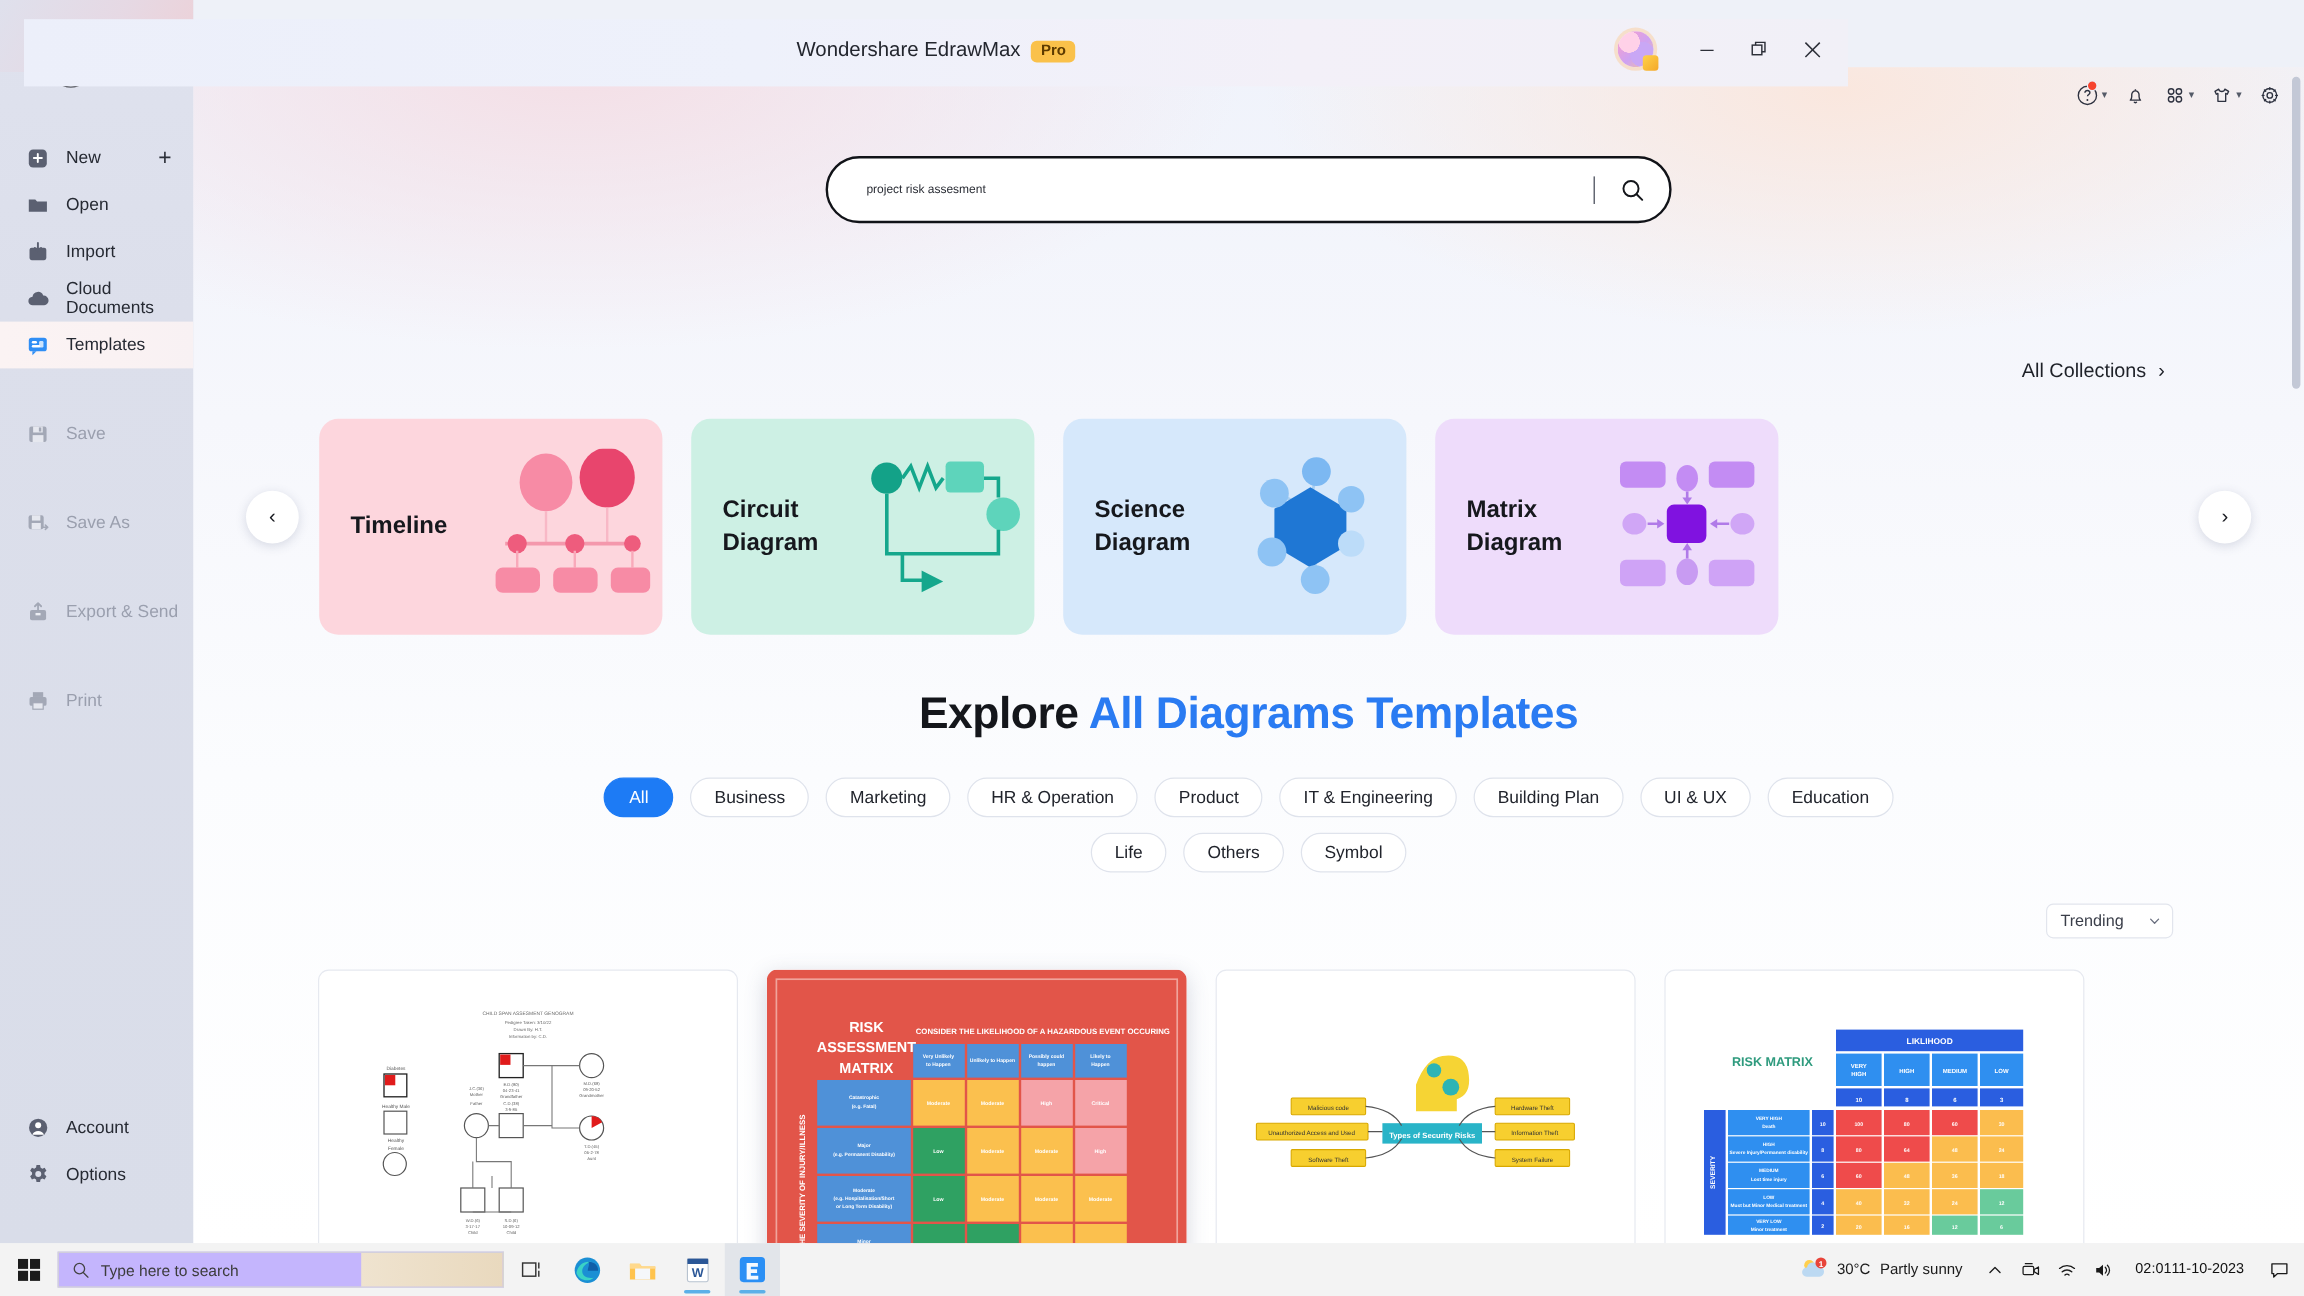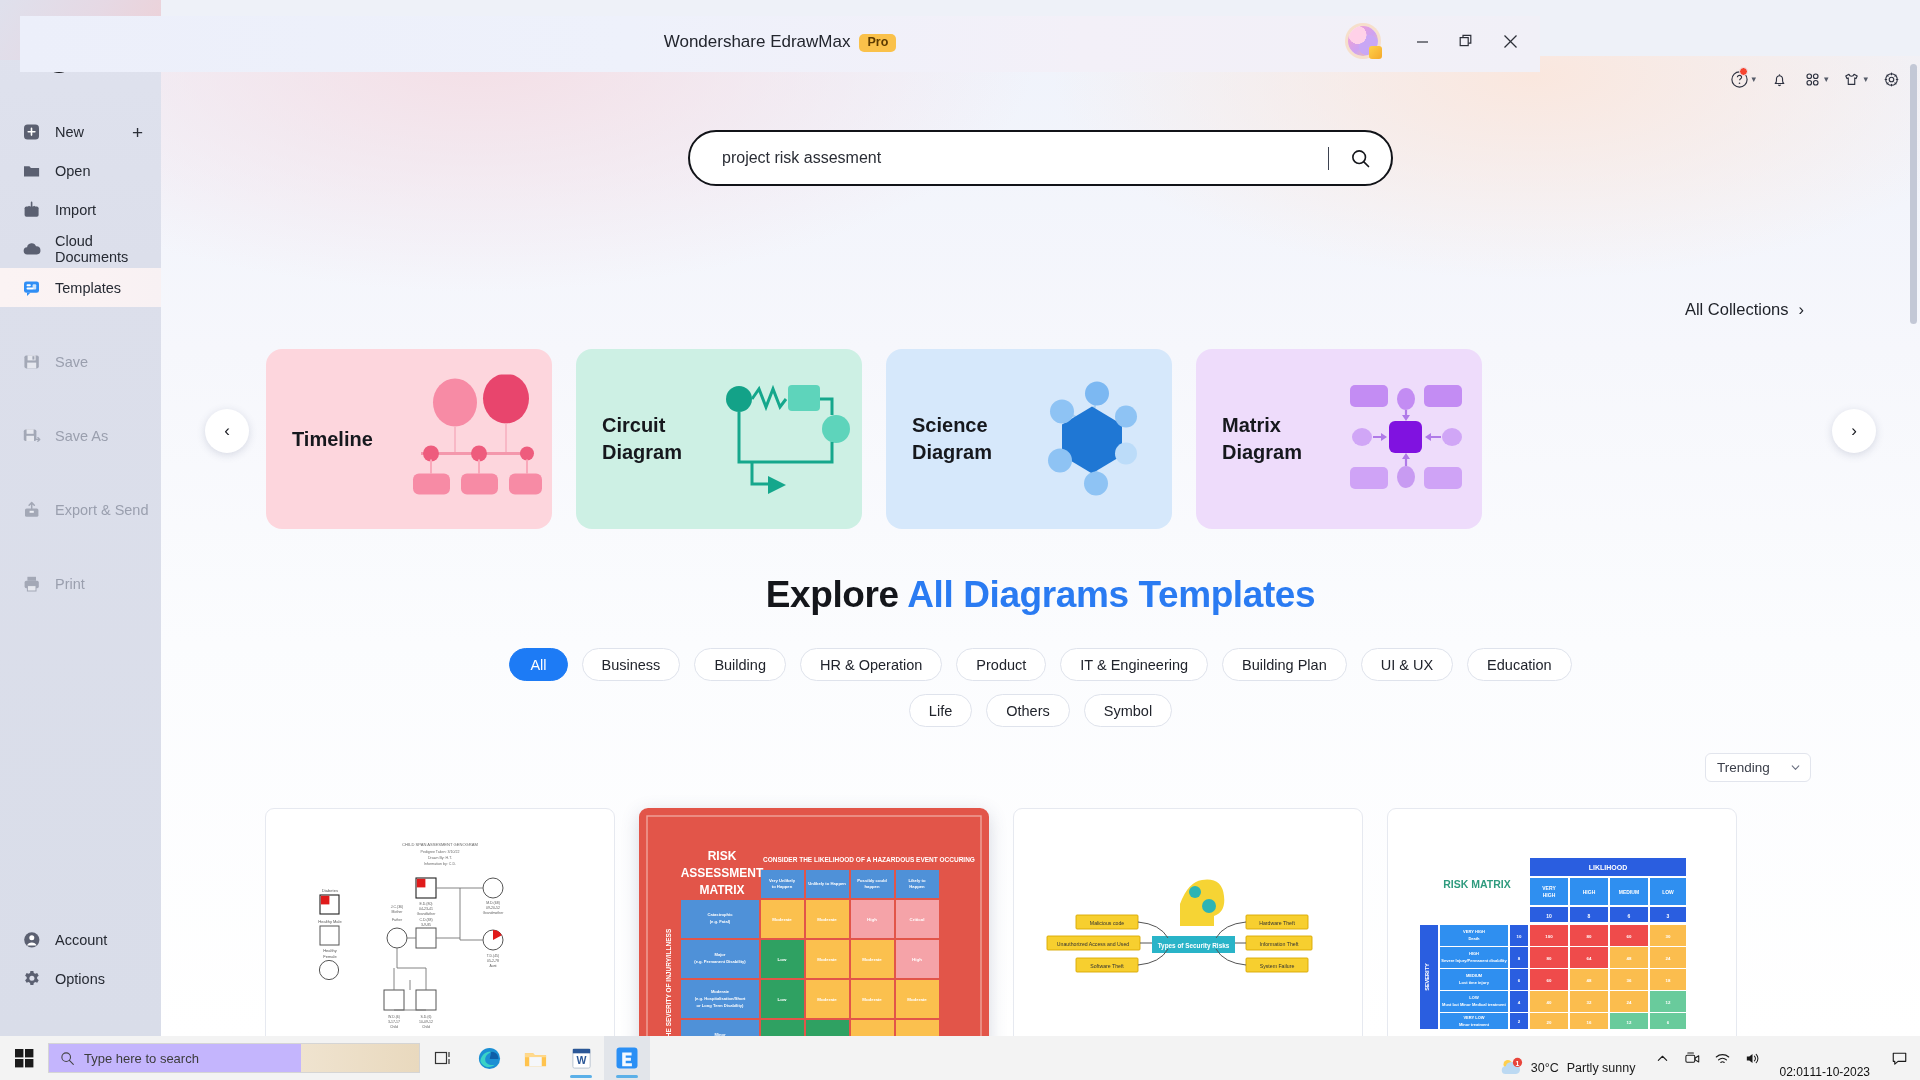--- a/index.html
+++ b/index.html
@@ -117,21 +117,21 @@
 
   
   .searchbox {
     position: absolute; left: 527px; top: 74px; width: 705px; height: 56px;
     background: #fff; border: 2.2px solid #111318; border-radius: 30px;
     display: flex; align-items: center;
   }
   .search-input {
     border: 0; outline: 0; background: transparent;
     flex: 1; padding: 0 20px 0 32px;
-    font-family: "Liberation Sans", sans-serif; font-size: 16px; color: #2a2d35;
+    font-family: "Liberation Sans", sans-serif; font-size: 10px; color: #2a2d35;
   }
   .search-caret { width: 1.5px; height: 23px; background: #3d4250; }
   .search-go {
     width: 62px; height: 100%; display:flex; align-items:center; justify-content:center;
   }
 
   
   .all-collections {
     position: absolute; right: 116px; top: 244px;
     display: flex; align-items: center; gap: 10px;
@@ -237,21 +237,21 @@
     position:absolute; right: 0; top: 0; width: 118px; height: 30px;
     background: linear-gradient(90deg,#efe3cf,#e9d9be);
   }
   .tb-icon { width: 46px; height: 44px; display:flex; align-items:center; justify-content:center; position: relative; }
   .tb-icon.running::after {
     content: ""; position: absolute; bottom: 2px; left: 50%; transform: translateX(-50%);
     width: 22px; height: 3px; border-radius: 2px; background: #5bb0e8;
   }
   .tb-icon.active { background: #e2e5ea; }
   .tray {
-    margin-left: auto; display: flex; align-items: flex-end; gap: 0px;
+    margin-left: auto; display: flex; align-items: center; gap: 0px;
     padding-right: 4px; font-size: 12.5px; color: #1a1a1a;
   }
   .tray-weather { display: flex; align-items: center; gap: 8px; padding: 0 12px 0 6px; }
   .tray-ico { width: 30px; height: 44px; display:flex; align-items:center; justify-content:center; }
   .tray-clock {
     display: flex; flex-direction: row; align-items: center;
     line-height: 1.26; padding: 0 12px; font-size: 12px; color: #111;
   }
   .tray-action { width: 34px; height: 44px; display:flex; align-items:center; justify-content:center; }
 </style>
@@ -553,21 +553,21 @@
       </div>
     </div>
 
     <div class="explore">
       <span>Explore </span><span class="hl">All Diagrams Templates</span>
     </div>
 
     <div class="chips">
       <div class="chip active">All</div>
       <div class="chip">Business</div>
-      <div class="chip">Building</div>
+      <div class="chip">Marketing</div>
       <div class="chip">HR &amp; Operation</div>
       <div class="chip">Product</div>
       <div class="chip">IT &amp; Engineering</div>
       <div class="chip">Building Plan</div>
       <div class="chip">UI &amp; UX</div>
       <div class="chip">Education</div>
       <div class="chip">Life</div>
       <div class="chip">Others</div>
       <div class="chip">Symbol</div>
     </div>

